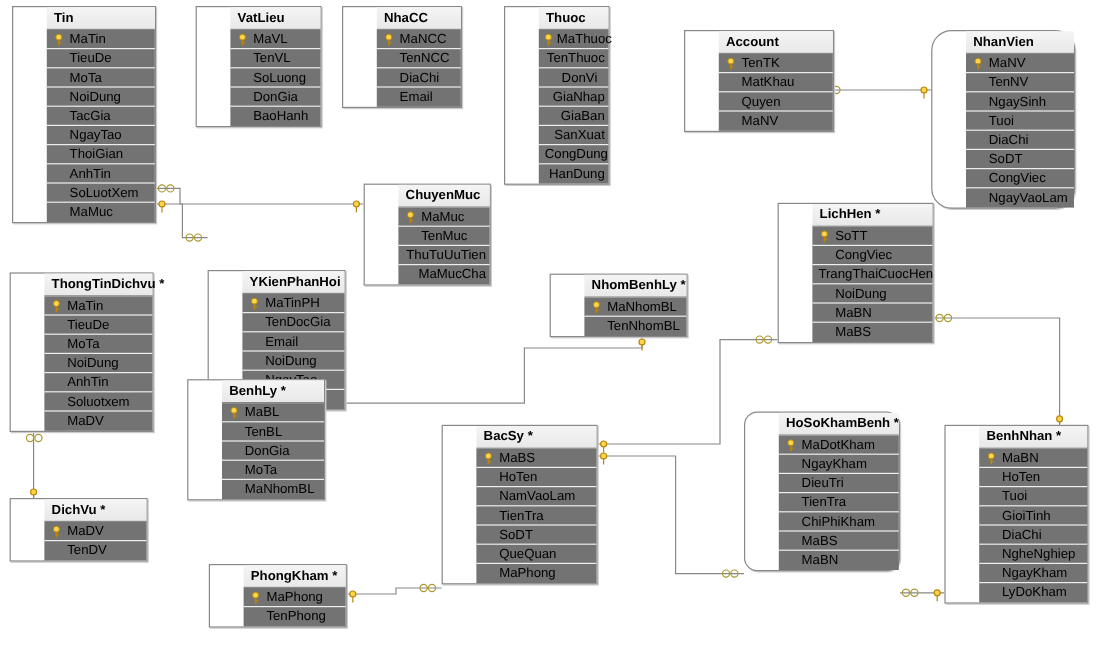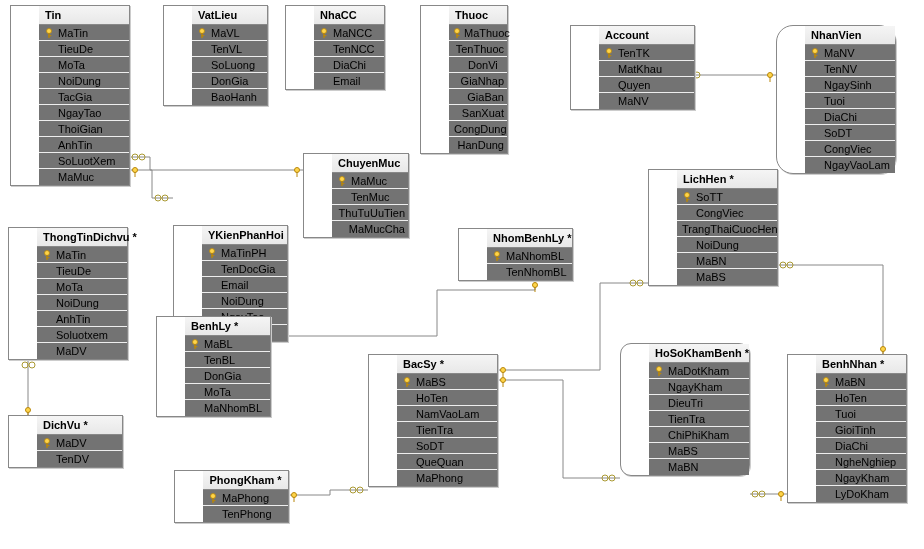--- a/index.html
+++ b/index.html
@@ -655,21 +655,21 @@
             </svg>
           </span>
           <span class="field-name">MaDV</span>
         </div>
         <div class="row">
           <span class="key-col"></span>
           <span class="field-name">TenDV</span>
         </div>
       </div>
     </div>
-    <div class="table" style="left: 174px; top: 470px; width: 115px; text-align: center;">
+    <div class="table" style="left: 174px; top: 470px; width: 115px;">
       <div class="table-header">PhongKham *</div>
       <div class="table-body">
         <div class="row">
           <span class="key-col">
             <svg width="10" height="12" viewBox="0 0 10 12">
               <circle cx="5" cy="4" r="2.5" fill="#ffd54a" stroke="#b8860b" stroke-width="0.8"></circle>
               <rect x="4.3" y="6" width="1.4" height="5" fill="#b8860b"></rect>
               <rect x="4.3" y="8" width="3" height="1.2" fill="#b8860b"></rect>
             </svg>
           </span>

